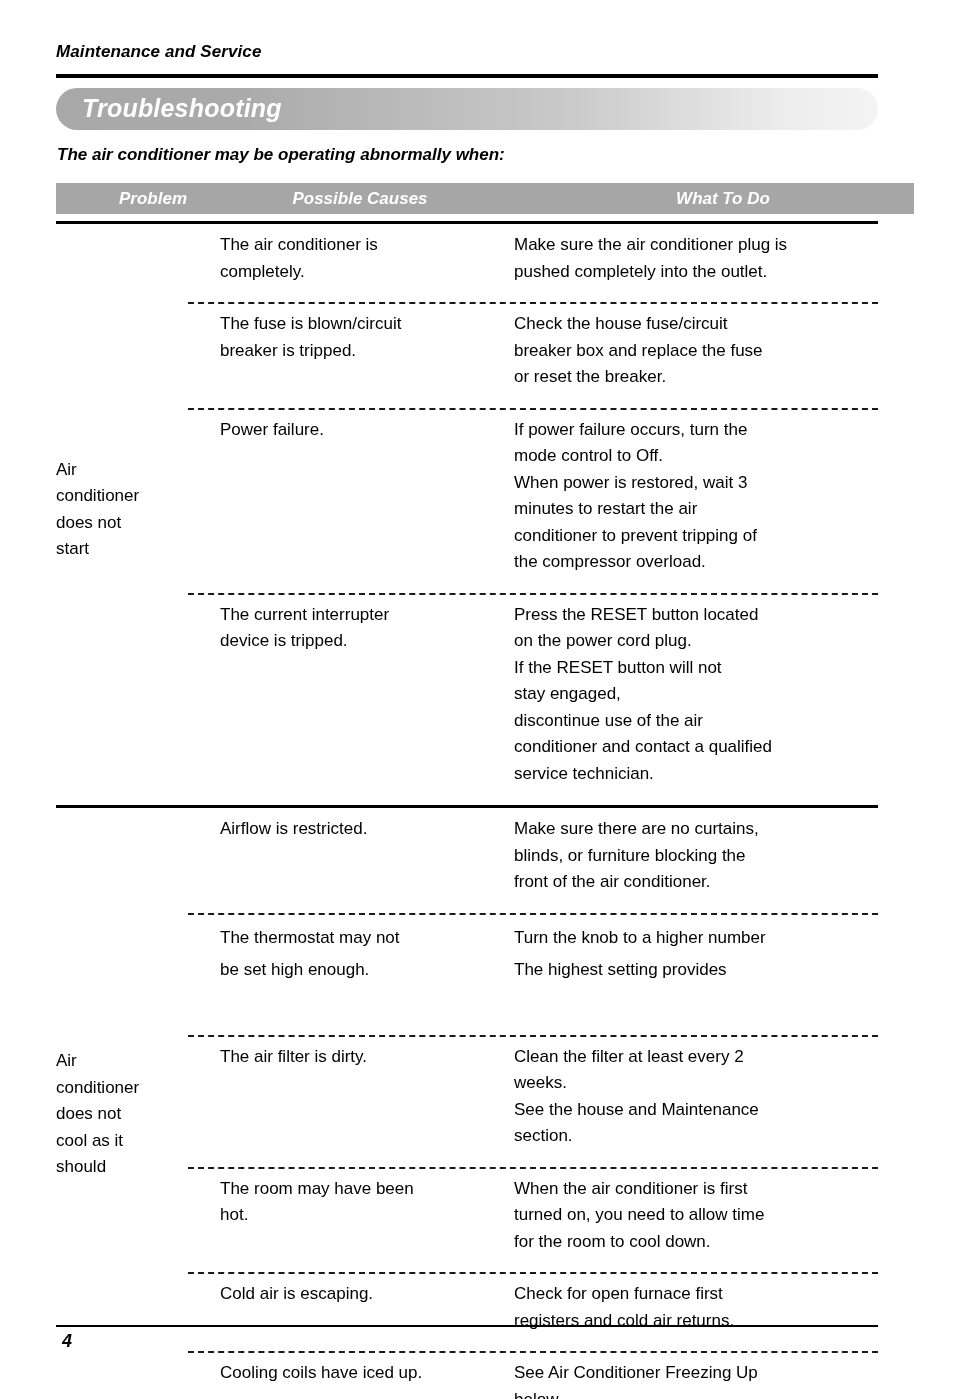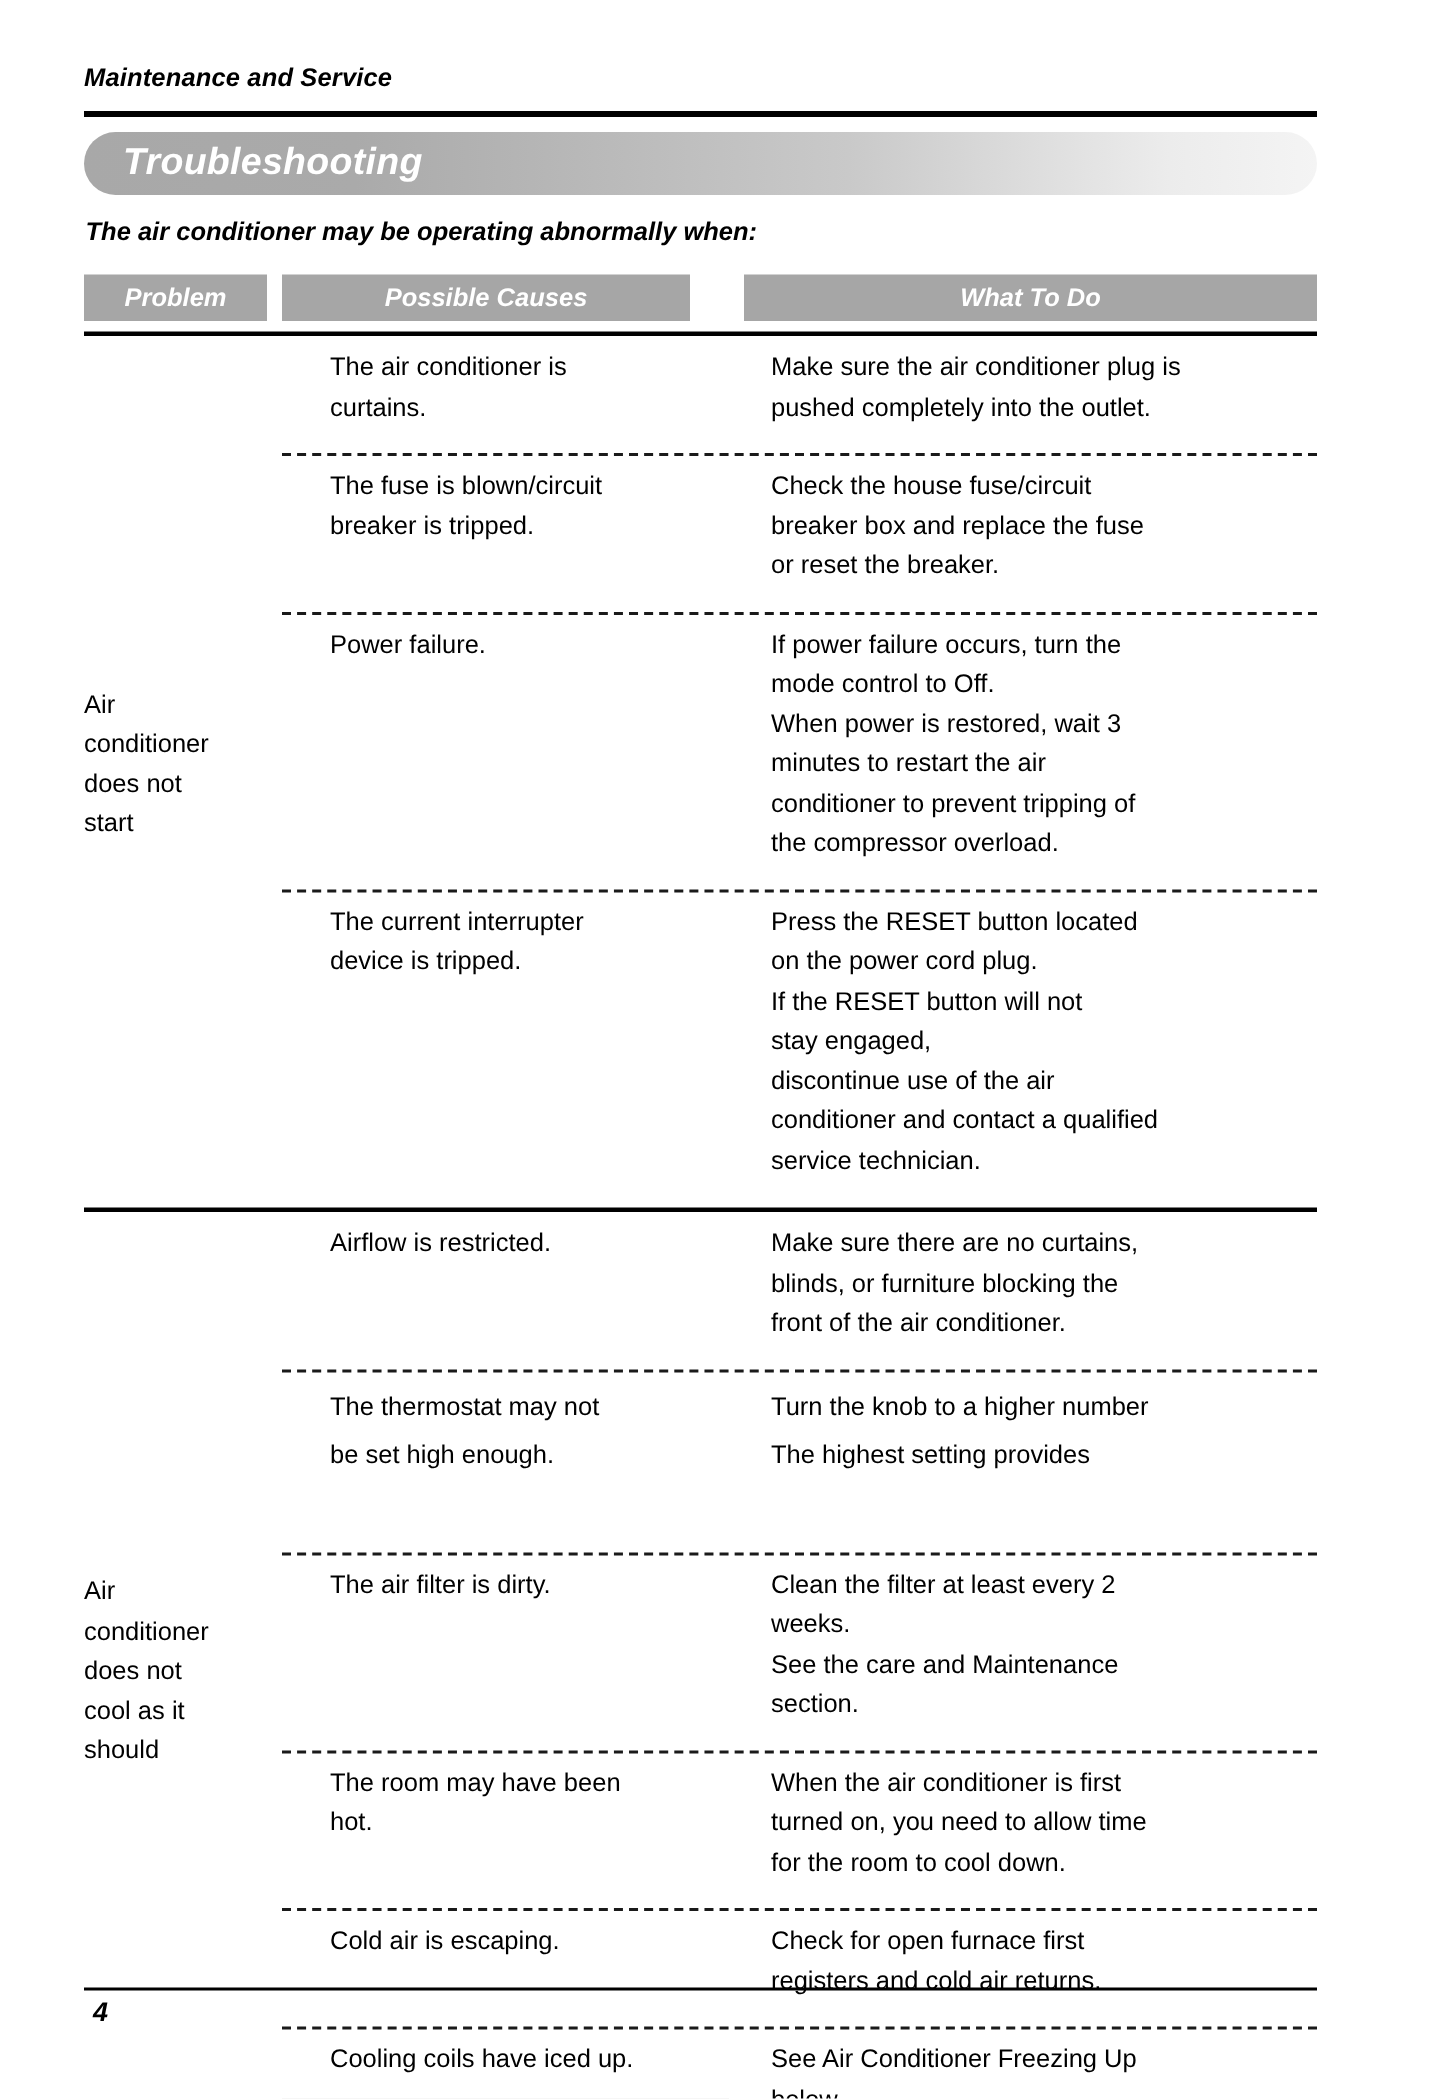--- a/index.html
+++ b/index.html
@@ -85,20 +85,21 @@
     top: 0;
     height: 31px;
     background: #a6a6a6;
     color: #ffffff;
     font-size: 17px;
     font-weight: bold;
     font-style: italic;
     display: flex;
     align-items: center;
     justify-content: center;
+    padding-left: 36px;
   }
   .th-problem { left: 0px; width: 122px; }
   .th-causes  { left: 132px; width: 272px; }
   .th-whattodo{ left: 440px; width: 382px; }
 
   
   .tbody {
     position: absolute;
     left: 56px;
     top: 221px;
@@ -201,21 +202,21 @@
     <div class="th th-whattodo">What To Do</div>
   </div>
 
   <div class="tbody" id="tbody" style="height: 1321.5px;">
       <div class="grey-band" style="left: 132px; width: 298px; top: 587px; height: 623px; z-index: -1;"></div>
       <div class="grey-band" style="left: 132px; width: 298px; top: 3px; height: 581px; z-index: -1;"></div>
     <div class="rule-top"></div>
   <div class="group"></div>
       <div class="cell-cause" style="top: 11px;">
         <div>The air conditioner is</div>
-        <div>curtains.</div>
+        <div>completely.</div>
       </div>
       <div class="cell-action" style="top: 11px;">
         <div>Make sure the air conditioner plug is</div>
         <div>pushed completely into the outlet.</div>
       </div>
       <div class="dash-sep" style="top: 81px;"></div>
       <div class="cell-cause" style="top: 90px;">
         <div>The fuse is blown/circuit</div>
         <div>breaker is tripped.</div>
       </div>
@@ -275,21 +276,21 @@
         <div>Turn the knob to a higher number</div>
         <div>The highest setting provides</div>
       </div>
       <div class="dash-sep" style="top: 813.5px;"></div>
       <div class="cell-cause" style="top: 822.5px;">
         <div>The air filter is dirty.</div>
       </div>
       <div class="cell-action" style="top: 822.5px;">
         <div>Clean the filter at least every 2</div>
         <div>weeks.</div>
-        <div>See the care and Maintenance</div>
+        <div>See the house and Maintenance</div>
         <div>section.</div>
       </div>
       <div class="dash-sep" style="top: 945.5px;"></div>
       <div class="cell-cause" style="top: 954.5px;">
         <div>The room may have been</div>
         <div>hot.</div>
       </div>
       <div class="cell-action" style="top: 954.5px;">
         <div>When the air conditioner is first</div>
         <div>turned on, you need to allow time</div>

